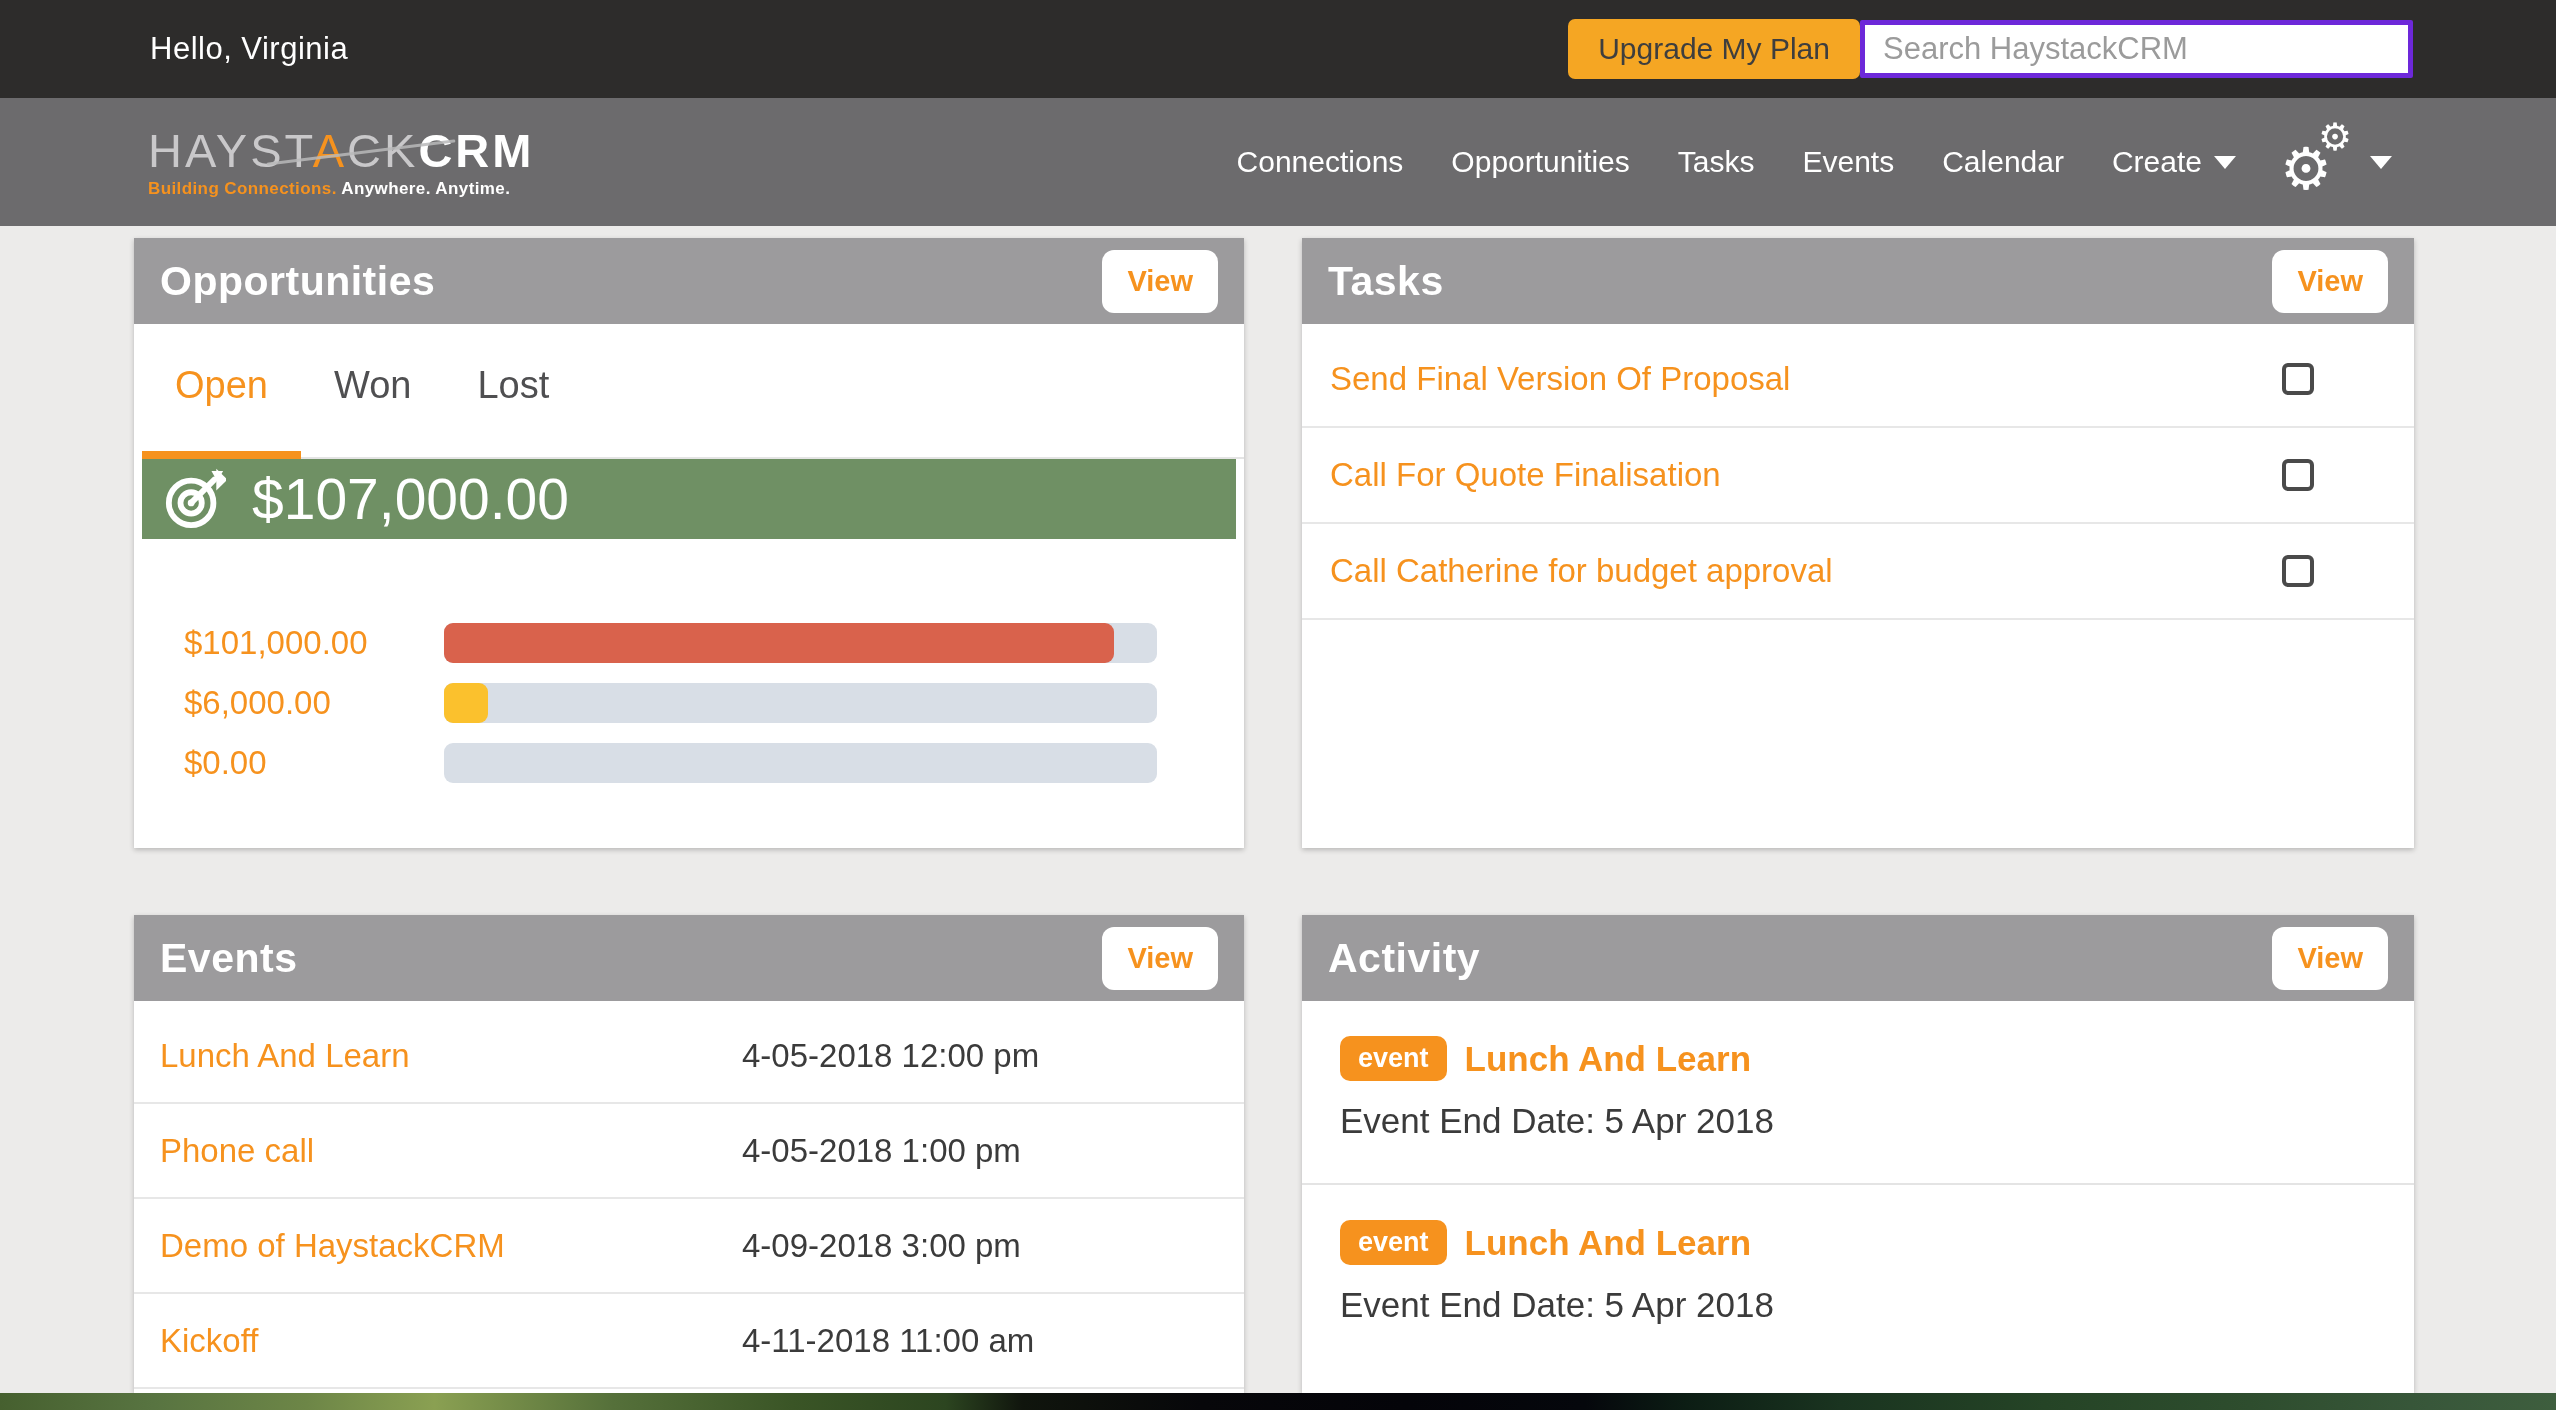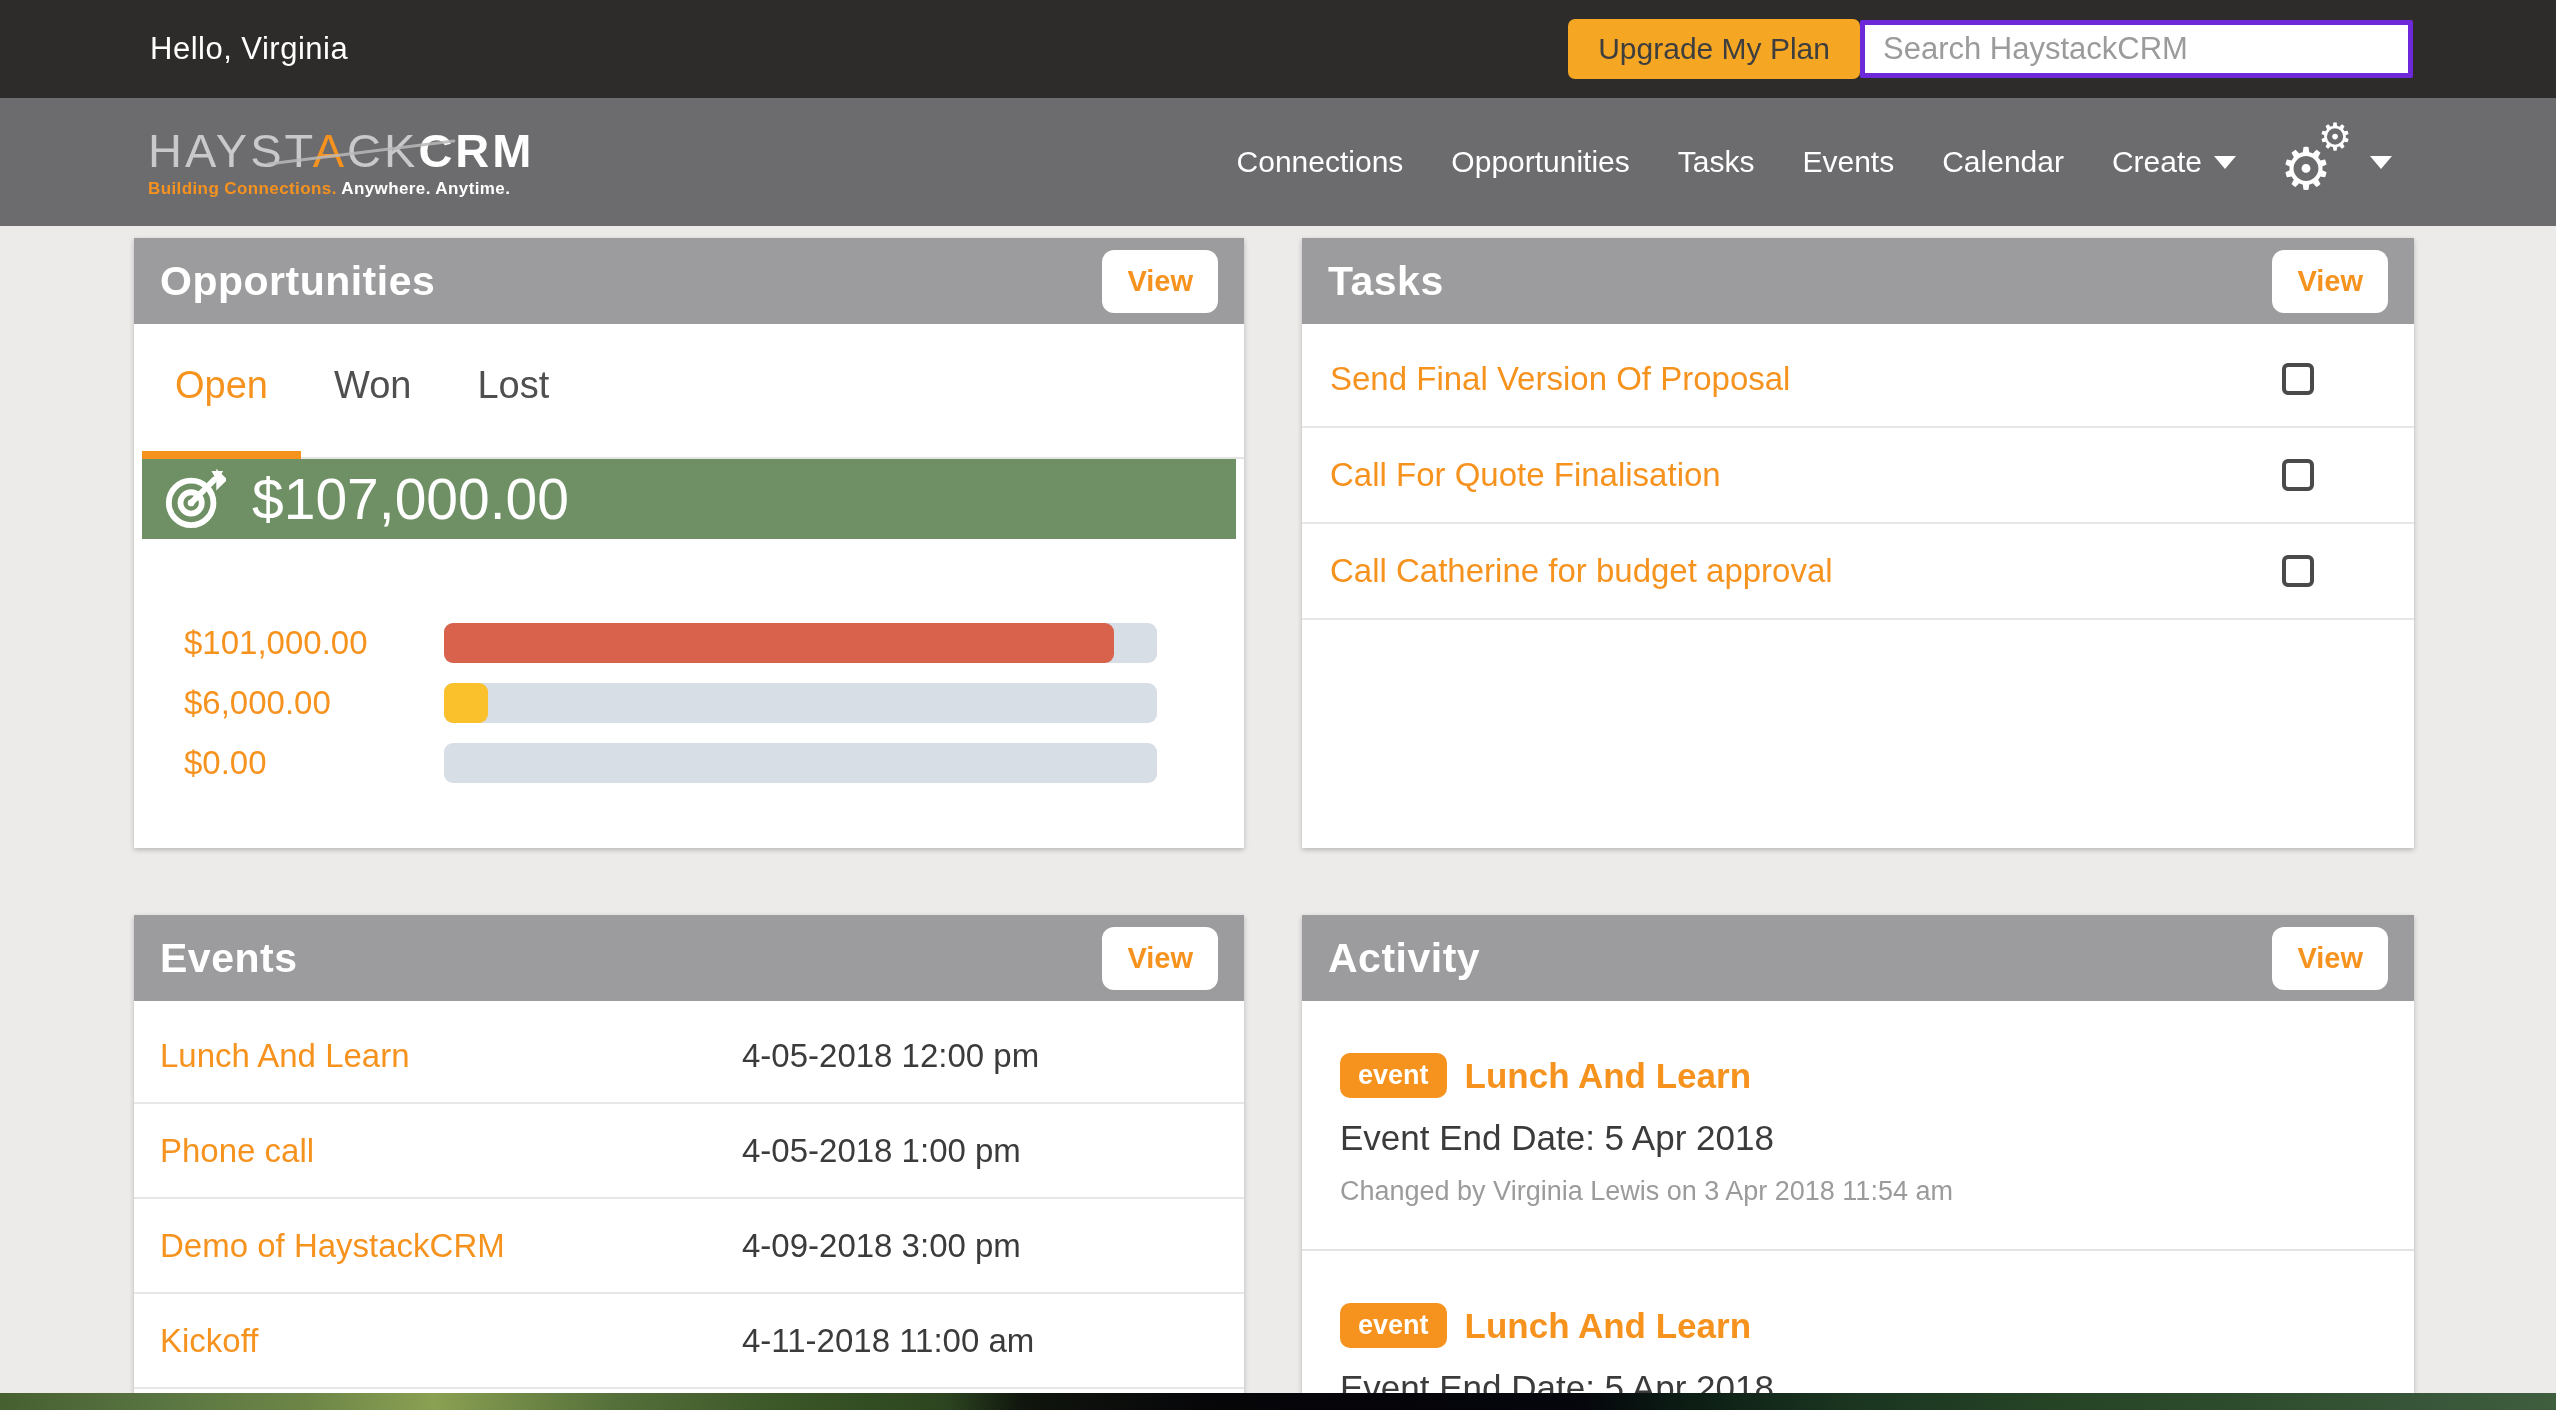--- a/index.html
+++ b/index.html
@@ -125,21 +125,21 @@
   
   .event-list { padding-top: 8px; }
   .event-row {
     height: 95px; display: grid; grid-template-columns: 582px 1fr;
     align-items: center; padding-left: 26px; border-bottom: 2px solid #E7E7E7;
   }
   .event-name { color: var(--accent-orange, #F6921E); font-size: 33px; cursor: pointer; }
   .event-date { color: #3B3B3B; font-size: 33px; }
 
   
-  .activity-item { padding: 52px 30px 42px 38px; }
+  .activity-item { padding: 35px 30px 42px 38px; }
   .activity-item.divided { border-bottom: 2px solid #E4E4E4; }
   .activity-head { display: flex; align-items: center; gap: 18px; }
   .activity-badge {
     background: var(--accent-orange, #F6921E); color: #fff; font-weight: 700;
     font-size: 27px; padding: 9px 18px; border-radius: 10px; line-height: 1;
   }
   .activity-name { color: var(--accent-orange, #F6921E); font-weight: 700; font-size: 35px; cursor: pointer; }
   .activity-detail { margin-top: 20px; color: #3B3B3B; font-size: 35px; }
   .activity-meta { margin-top: 18px; color: #9B9B9B; font-size: 27px; }
 
@@ -287,21 +287,20 @@
     <div class="card-title">Activity</div>
     <button class="view-btn">View</button>
   </div>
   <div>
     <div class="activity-item divided">
       <div class="activity-head">
         <span class="activity-badge">event</span>
         <span class="activity-name">Lunch And Learn</span>
       </div>
       <div class="activity-detail">Event End Date: 5 Apr 2018</div>
-      <div class="activity-meta">Changed by Virginia Lewis on 3 Apr 2018 11:54 am</div>
     </div>
     <div class="activity-item">
       <div class="activity-head">
         <span class="activity-badge">event</span>
         <span class="activity-name">Lunch And Learn</span>
       </div>
       <div class="activity-detail">Event End Date: 5 Apr 2018</div>
 
     </div>
   </div>

